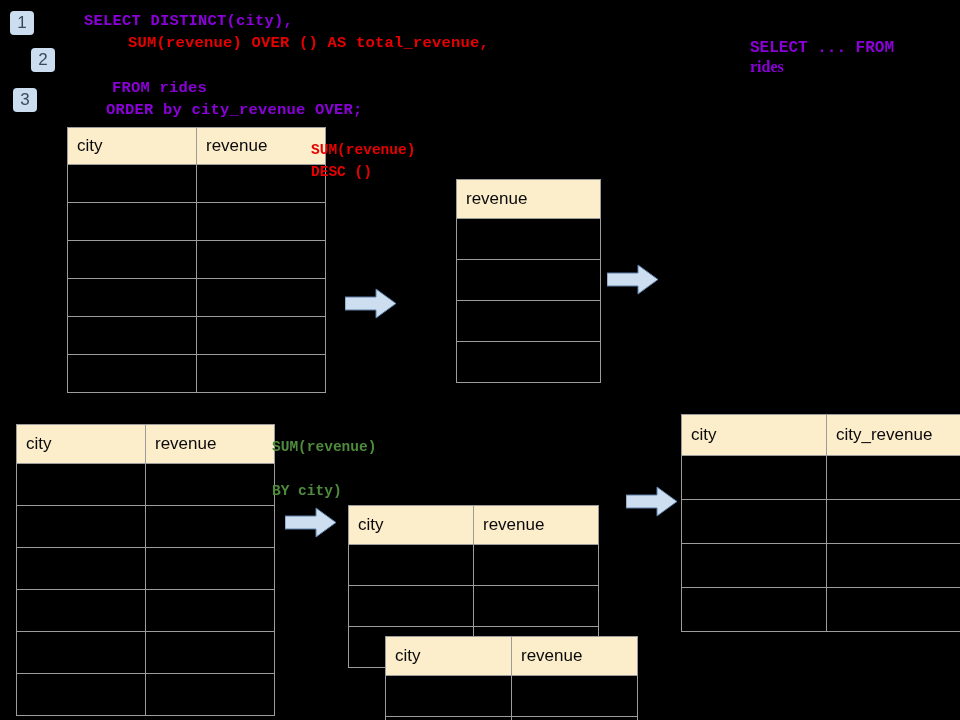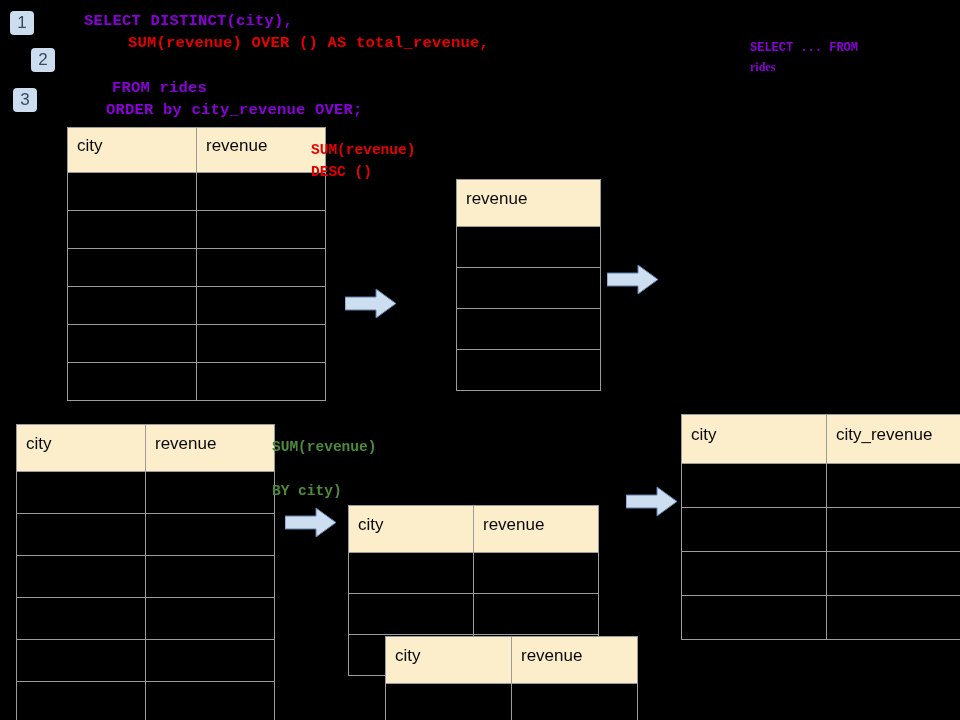--- a/index.html
+++ b/index.html
@@ -40,21 +40,21 @@
     position:absolute;
     font-family:"Liberation Mono",monospace;
     font-size:14.5px;
     line-height:22px;
     font-weight:bold;
     white-space:pre;
   }
   .anno-sm{
     position:absolute;
     font-family:"Liberation Mono",monospace;
-    font-size:12px;
+    font-size:16px;
     line-height:20px;
     font-weight:bold;
     white-space:pre;
   }
 
   
   .tbl{
     position:absolute;
     border-collapse:collapse;
     table-layout:fixed;
@@ -63,21 +63,21 @@
   .tbl td{
     border:1px solid #9C9C9C;
     padding:0;
     background:#000;
   }
   .tbl td.hdr{
     background:#FCEDCB;
     color:#0A0A0A;
     font-family:"Liberation Sans",sans-serif;
     font-size:17px;
-    padding:0 0 8px 9px;
+    padding:0 0 0 9px;
     vertical-align:middle;
     border-color:#9C9C9C;
     margin-top:30px;
   }
 
   
   .arrow{position:absolute;}
 </style>
 </head>
 <body>

